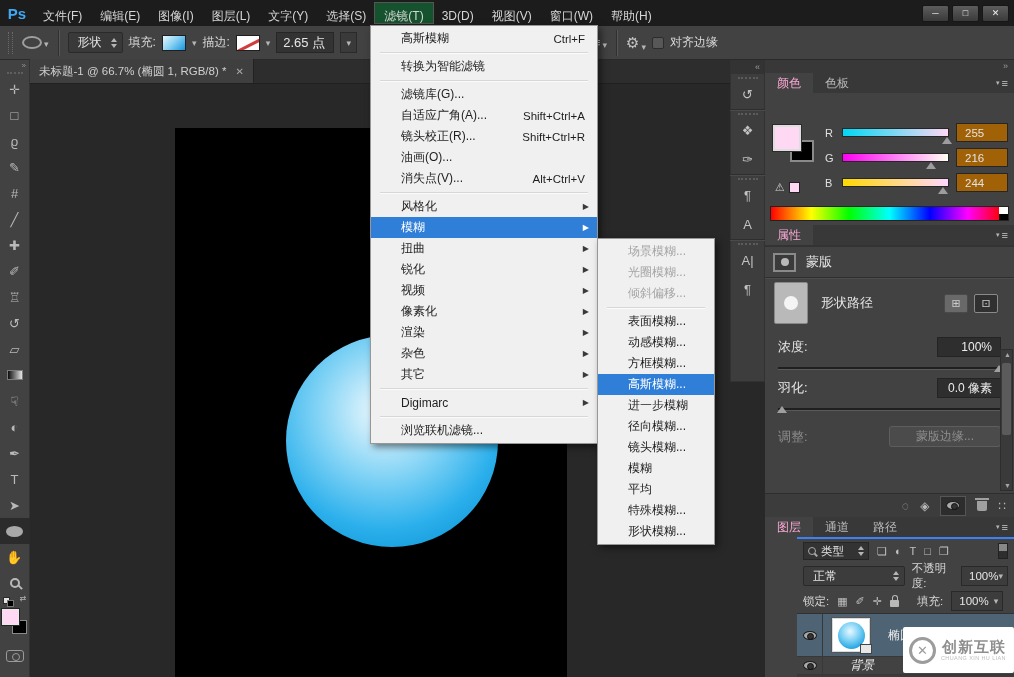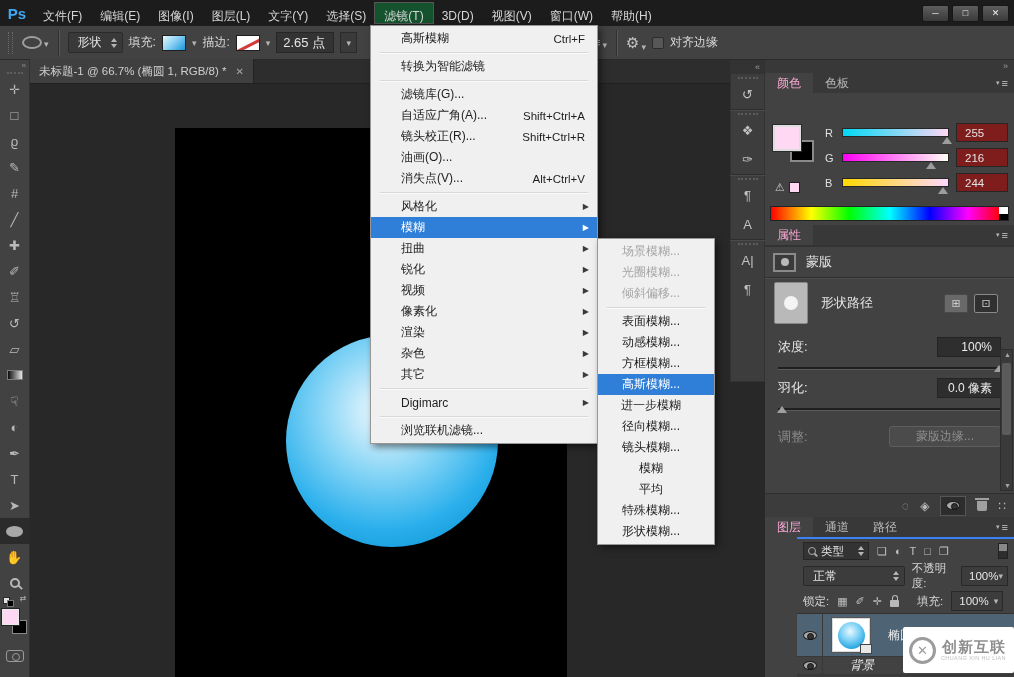--- a/index.html
+++ b/index.html
@@ -81,21 +81,21 @@
 
 #color-panel{height:132px;position:relative;flex:none;}
 .fgbg{position:absolute;left:8px;top:32px;width:48px;height:46px;}
 .fg2{position:absolute;left:0;top:0;width:28px;height:26px;background:#ffd8f4;border:2px solid #dedede;outline:1px solid #2b2b2b;z-index:2;}
 .bg2{position:absolute;left:17px;top:15px;width:24px;height:22px;background:#000;border:2px solid #8a8a8a;}
 .ch-rows{position:absolute;left:60px;right:6px;top:27px;}
 .ch-row{display:flex;align-items:center;height:25px;gap:7px;}
 .ch-label{width:10px;font-size:11px;color:#e0e0e0;}
 .ch-slider{flex:1;height:9px;border:1px solid #262626;position:relative;}
 .knob{position:absolute;bottom:-8px;width:0;height:0;border-left:5px solid transparent;border-right:5px solid transparent;border-bottom:7px solid #9d9d9d;transform:translateX(-50%);}
-.ch-val{width:52px;height:19px;background:#7f1d1d;border:1px solid #262626;font-size:11.5px;color:#e2e2e2;display:flex;align-items:center;padding-left:8px;}
+.ch-val{width:52px;height:19px;background:#a16207;border:1px solid #262626;font-size:11.5px;color:#e2e2e2;display:flex;align-items:center;padding-left:8px;}
 .gamut{position:absolute;left:10px;top:88px;display:flex;align-items:center;gap:4px;color:#cfcfcf;font-size:11px;}
 .gamut .sq{width:11px;height:11px;background:#ffd8f4;border:1px solid #222;}
 .spectrum{position:absolute;left:5px;right:5px;bottom:4px;height:15px;border:1px solid #222;
   background:linear-gradient(90deg,#f00 0%,#ff0 17%,#0f0 33%,#0ff 50%,#00f 67%,#f0f 83%,#f00 97%);}
 .spectrum::before{content:"";position:absolute;right:0;top:0;width:9px;height:7px;background:#fff;}
 .spectrum::after{content:"";position:absolute;right:0;bottom:0;width:9px;height:6px;background:#000;}
 
 #props-panel{height:272px;position:relative;border-top:2px solid #333;flex:none;}
 .mask-row{height:30px;display:flex;align-items:center;gap:10px;padding-left:8px;}
 .mask-icon{width:23px;height:19px;background:#3a3a3a;border:2px solid #8a8a8a;display:flex;align-items:center;justify-content:center;}
@@ -154,21 +154,21 @@
 .thumb-ellipse .badge{position:absolute;right:-3px;bottom:-3px;width:12px;height:10px;background:#e6e6e6;border:1px solid #444;}
 .thumb-bg{width:34px;height:28px;background:#000;outline:1px solid #8a8a8a;}
 .lr-name{font-size:12px;color:#eaeaea;margin-left:9px;}
 .layers-rest{flex:1;background:#3b3b3b;}
 
 
 .popup{position:absolute;background:#f0f0f0;border:1px solid #979797;box-shadow:3px 3px 7px rgba(0,0,0,.5);padding:2px 0;z-index:70;}
 #filter-menu{left:370px;top:25px;width:228px;}
 #blur-submenu{left:597px;top:238px;width:118px;}
 .mi{height:21px;display:flex;align-items:center;padding:0 10px 0 30px;font-size:12px;color:#1e1e1e;position:relative;}
-#blur-submenu .mi{padding-left:0;text-align:center;}
+#blur-submenu .mi{padding-left:30px;}
 .mi .lbl{flex:1;white-space:nowrap;}
 .mi .sc{font-size:11.5px;color:#1e1e1e;margin-right:2px;}
 .mi .arr{position:absolute;right:8px;font-size:8px;color:#3a3a3a;}
 .mi.hl{background:#2f7ed8;color:#fff;}
 .mi.hl .sc,.mi.hl .arr{color:#fff;}
 .mi.dis{color:#a5a5a5;}
 .msep{height:1px;background:#d7d7d7;margin:3px 9px;box-shadow:0 1px 0 #fbfbfb;}
 
 
 #watermark{position:absolute;left:903px;top:627px;width:111px;height:46px;background:#fff;border-radius:2px;z-index:80;display:flex;align-items:center;gap:5px;padding:0 6px;}

